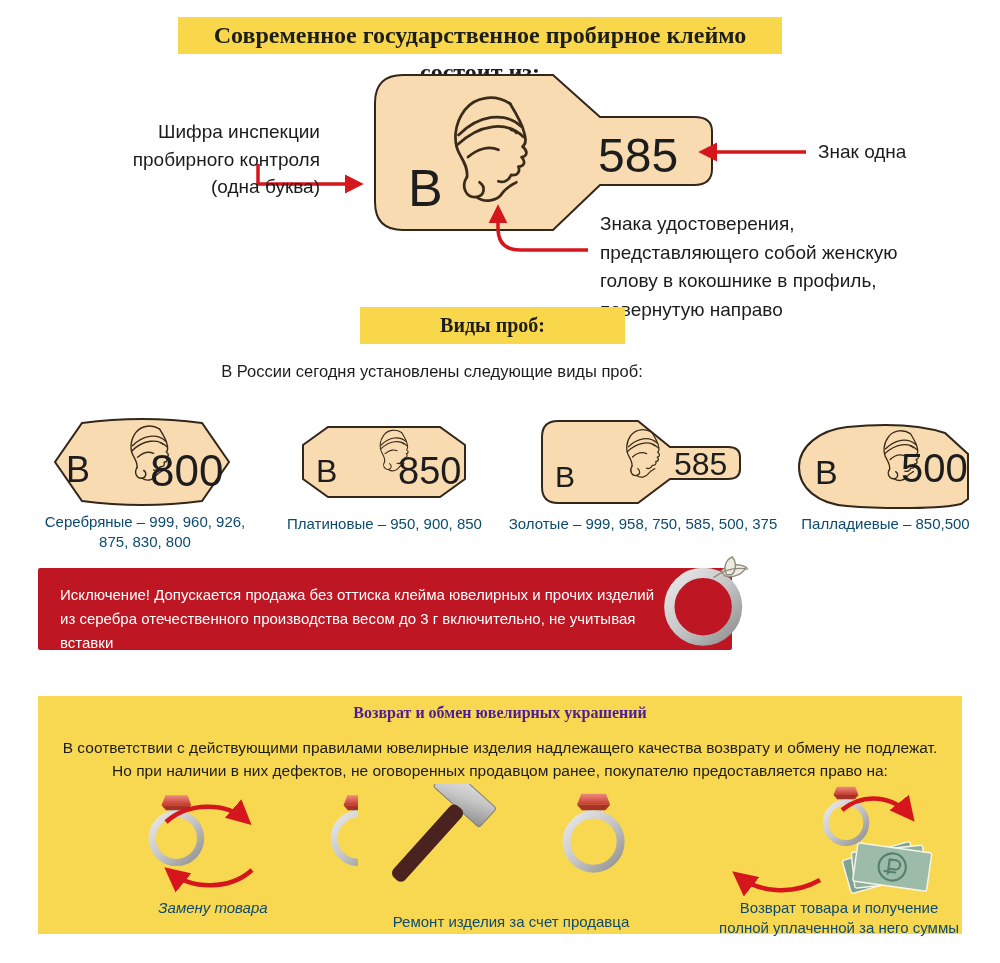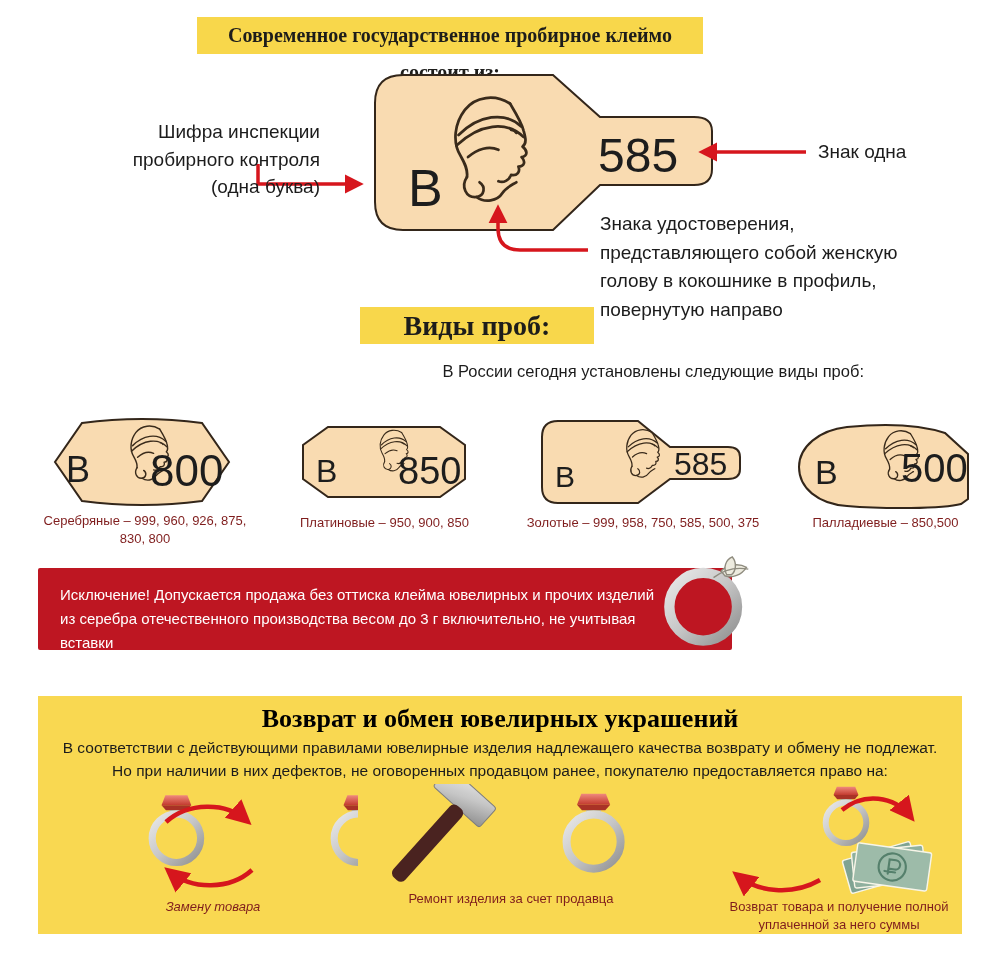--- a/index.html
+++ b/index.html
@@ -7,31 +7,31 @@
     position:relative; width:1000px; height:963px; margin:0 auto;
     background:#ffffff; overflow:hidden;
     font-family:"Liberation Sans", sans-serif; color:#1c1c1c;
   }
   .abs { position:absolute; }
   .banner {
     background:#F8D74B; text-align:center;
     font-family:"Liberation Serif", serif; font-weight:700; color:#1d1d1b;
   }
   .lbl  { font-size:19px; line-height:1.45; color:#1c1c1c; }
-  .cap  { font-size:13px; line-height:1.35; color:#7f1d1d; text-align:center; }
+  .cap  { font-size:15px; line-height:1.35; color:#0c4a6e; text-align:center; }
   .stamp text, .ovl text { font-family:"Liberation Sans", sans-serif; fill:#1d1d1d; }
   .redline { stroke:#D6161D; stroke-width:3.5; fill:none; }
   .redline2 { stroke:#D6161D; stroke-width:4.5; fill:none; }
   .stampfill { fill:#F9DBB1; stroke:#33261A; stroke-width:2; }
   .alert {
     background:#BE1622; color:#ffffff; font-size:15px; line-height:1.6;
     padding:15px 64px 22px 22px; box-sizing:border-box; border-radius:2px;
   }
   .ysec { background:#F9D851; }
-  .ysec .title { font-family:"Liberation Serif", serif; font-weight:700; font-size:26px; text-align:center; color:#000000; }
+  .ysec .title { font-family:"Liberation Serif", serif; font-weight:700; font-size:16px; text-align:center; color:#4c1d95; }
   .ysec .intro { font-size:15.5px; text-align:center; color:#1c1c1c; line-height:1.5; }
   svg { display:block; }
 </style>
 </head>
 <body>
 
 <div id="canvas">
 
   <svg width="0" height="0" style="position:absolute" aria-hidden="true">
     <defs>
@@ -88,43 +88,43 @@
           <rect x="22" y="24" width="104" height="54" rx="3" fill="#9DBBA9" stroke="#F7F5E8" stroke-width="2"></rect>
           <circle cx="74" cy="51" r="19" fill="none" stroke="#55806C" stroke-width="3"></circle>
           <g>
             <path d="M69,61 V41 H78 A6.5,6.5 0 0 1 78,54 H69 M64,58 H79" fill="none" stroke="#55806C" stroke-width="3" stroke-linecap="round"></path>
           </g>
         </g>
       </symbol>
     </defs>
   </svg>
 
-  <div class="abs banner" style="left:197px; top:17px; width:506px; height:37px; line-height:37px; font-size:20px;">
+  <div class="abs banner" style="left:178px; top:17px; width:604px; height:37px; line-height:37px; font-size:24px;">
     <span>Современное государственное пробирное клеймо состоит из:</span>
   </div>
 
   <svg class="abs ovl" style="left:0; top:60px; pointer-events:none;" width="1000" height="235" viewBox="0 0 1000 235">
     <path class="stampfill" d="M403,15 H553 L600,57 H694 Q712,57 712,71 V109 Q712,125 694,125 H600 L553,170 H403 Q375,170 375,142 V43 Q375,15 403,15 Z"></path>
     <text x="408" y="146" font-size="52">В</text>
     <use href="#sym-head" transform="translate(447,32) scale(1.05)" width="90" height="110"></use>
     <text x="598" y="112" font-size="48">585</text>
 
     <path class="redline" d="M258,104 L258,124 L358,124" marker-end="url(#arrRed)"></path>
     <path class="redline" d="M806,92 L704,92" marker-end="url(#arrRed)"></path>
     <path class="redline" d="M588,190 L520,190 Q498,190 498,168 L498,150" marker-end="url(#arrRed)"></path>
   </svg>
 
   <div class="abs lbl" style="left:88px; top:118px; width:232px; text-align:right;">Шифра инспекции пробирного контроля (одна буква)</div>
   <div class="abs lbl" style="left:818px; top:138px; width:150px;">Знак одна</div>
   <div class="abs lbl" style="left:600px; top:210px; width:305px; line-height:1.5;">Знака удостоверения, представляющего собой женскую голову в кокошнике в профиль, повернутую направо</div>
 
-  <div class="abs banner" style="left:360px; top:307px; width:234px; height:37px; line-height:37px; font-size:28px;">
+  <div class="abs banner" style="left:360px; top:307px; width:265px; height:37px; line-height:37px; font-size:20px;">
     <span>Виды проб:</span>
   </div>
-  <div class="abs" style="left:0; top:362px; width:864px; text-align:right; font-size:16.5px;">В России сегодня установлены следующие виды проб:</div>
+  <div class="abs" style="left:0; top:362px; width:864px; text-align:center; font-size:16.5px;">В России сегодня установлены следующие виды проб:</div>
 
   <svg class="abs stamp" style="left:52px; top:416px;" width="180" height="92" viewBox="0 0 180 92">
     <path class="stampfill" d="M30,7 Q90,-1 150,7 L177,46 L150,85 Q90,93 30,85 L3,46 Z"></path>
     <text x="14" y="66" font-size="36">В</text>
     <use href="#sym-head" transform="translate(40,7) scale(0.66)"></use>
     <text x="98" y="70" font-size="44">800</text>
   </svg>
 
   <svg class="abs stamp" style="left:300px; top:424px;" width="168" height="76" viewBox="0 0 168 76">
     <path class="stampfill" d="M28,3 H140 L165,21 V55 L140,73 H28 L3,55 V21 Z"></path>
@@ -173,21 +173,21 @@
     </svg>
     <div class="abs cap" style="left:30px; top:202px; width:290px;font-style:italic;">Замену товара</div>
 
     <svg class="abs" style="left:338px; top:88px;" width="270" height="110" viewBox="0 0 270 110">
       <use href="#sym-ring-gem" transform="translate(115,6) scale(0.76)"></use>
       <g transform="translate(85,22) rotate(42)">
         <rect x="-34" y="-22" width="62" height="26" rx="3" fill="url(#gradSilver)" stroke="#7D7D7D" stroke-width="1"></rect>
         <rect x="-8" y="2" width="16" height="96" rx="6" fill="#4A2320"></rect>
       </g>
     </svg>
-    <div class="abs cap" style="left:338px; top:194px; width:270px;">Ремонт изделия за счет продавца</div>
+    <div class="abs cap" style="left:338px; top:216px; width:270px;">Ремонт изделия за счет продавца</div>
 
     <svg class="abs" style="left:676px; top:88px;" width="250" height="112" viewBox="0 0 250 112">
       <use href="#sym-ring-gem" transform="translate(62,0) scale(0.56)"></use>
       <use href="#sym-money" transform="translate(95,46) scale(0.64)"></use>
       <path class="redline2" d="M128,26 C150,8 180,12 196,32" marker-end="url(#arrRed)"></path>
       <path class="redline2" d="M106,96 C78,112 44,108 24,92" marker-end="url(#arrRed)"></path>
     </svg>
     <div class="abs cap" style="left:676px; top:202px; width:250px;">Возврат товара и получение полной уплаченной за него суммы</div>
   </div>
 

